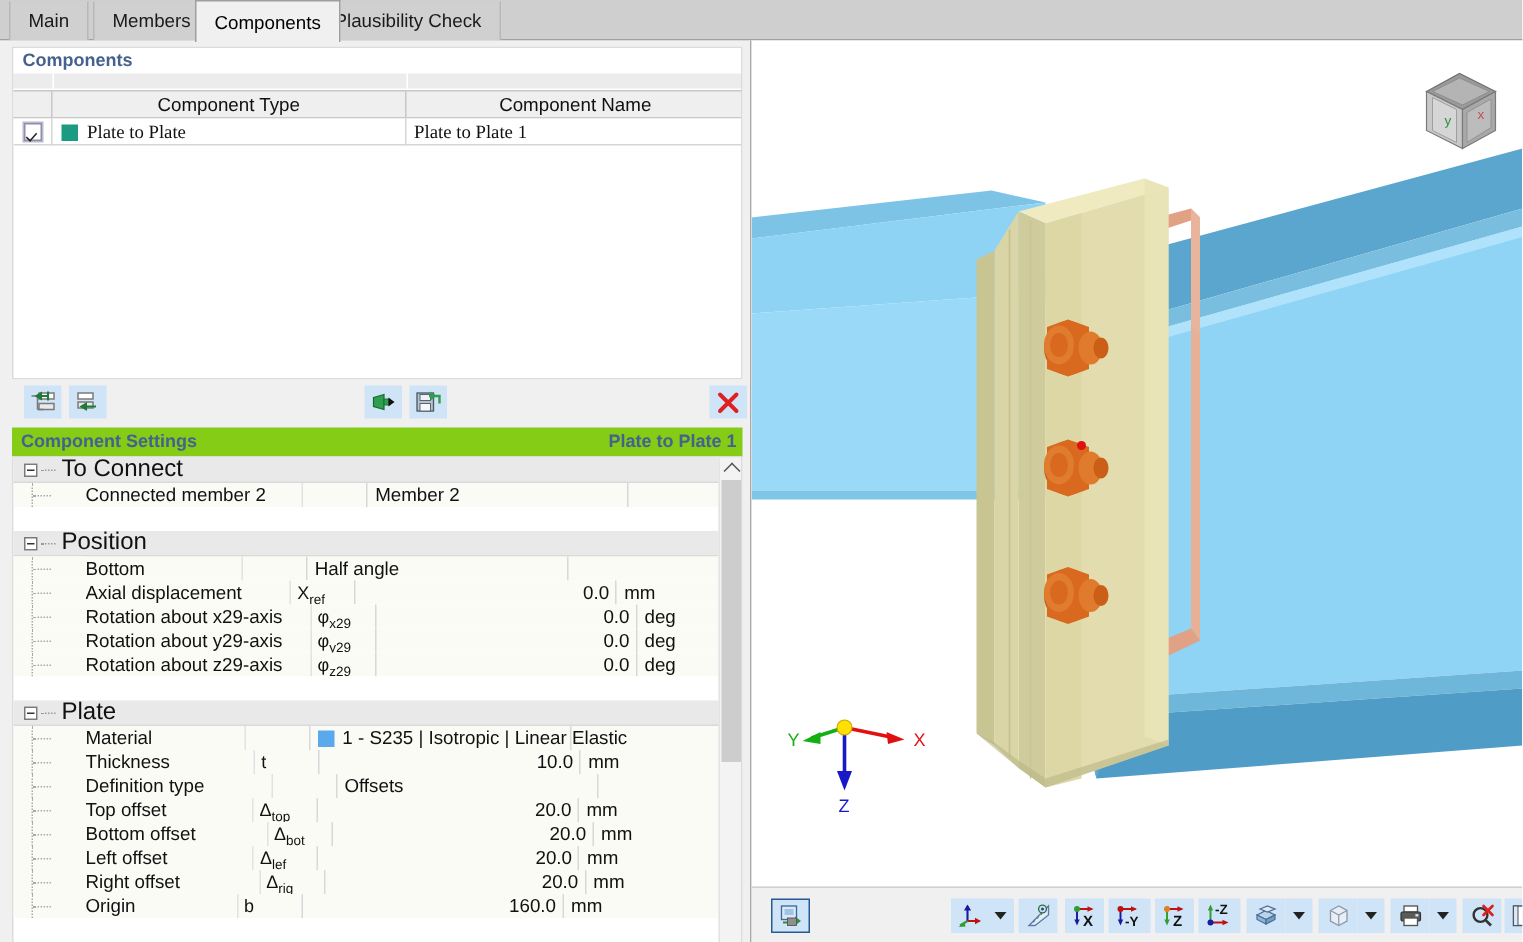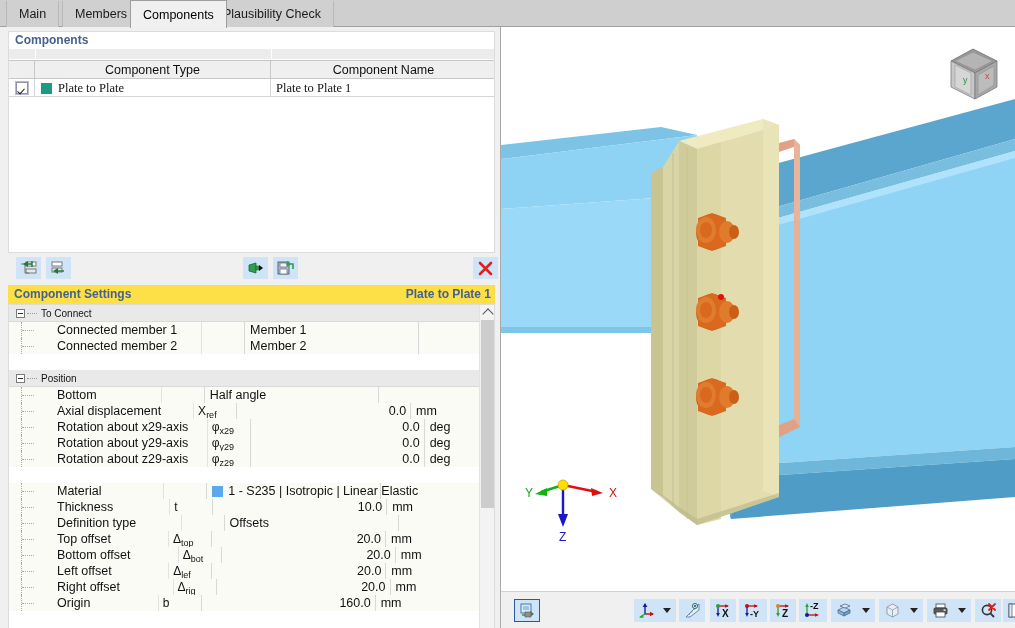--- a/index.html
+++ b/index.html
@@ -109,21 +109,21 @@
   .tb-btn {
     position: absolute; top: 4px; width: 25px; height: 22px;
     background: #cfe4f7; border: 1px solid transparent;
     display: flex; align-items: center; justify-content: center;
     cursor: pointer;
   }
 
   
   .settings-head {
     position: absolute; left: 8px; top: 258px; width: 487px; height: 20px;
-    background: #fde047;
+    background: #84cc16;
     border-bottom: 1px solid #dcdcdc;
   }
   .settings-head .lbl {
     position: absolute; left: 6px; top: 2px;
     color: #45618e; font-size: 12px; font-weight: bold;
   }
   .settings-head .rlbl {
     position: absolute; right: 4px; top: 2px;
     color: #45618e; font-size: 12px; font-weight: bold;
   }
@@ -158,21 +158,21 @@
     display: flex; align-items: center;
   }
   .cat-expander {
     width: 9px; height: 9px; border: 1px solid #7a7a7a; background: #fff;
     margin-left: 7px; position: relative; flex: 0 0 auto;
   }
   .cat-expander::before {
     content:""; position:absolute; left:1px; top:3px; width:5px; height:1px; background:#333;
   }
   .cat-dots { width: 10px; border-top: 1px dotted #9a9a9a; margin: 0 0 0 2px; height:1px; }
-  .cat-label { font-size: 10px; color: #111; margin-left: 4px; }
+  .cat-label { font-size: 16px; color: #111; margin-left: 4px; }
 
   .prop-row {
     position: relative; height: 16px;
     display: flex; align-items: stretch;
     background: #fbfbf6;
   }
   .prop-row.blank { background: #ffffff; height: 16px; }
   .pr-indent {
     width: 48px; flex: 0 0 auto; position: relative; background: inherit;
   }
@@ -343,30 +343,20 @@
 
     <div class="propgrid">
       <div class="pg-scroll" id="pg-body">
           <div class="cat-row">
             <div class="cat-expander"></div>
             <div class="cat-dots"></div>
             <div class="cat-label">To Connect</div>
           </div>
           <div class="prop-row">
             <div class="pr-indent"></div>
-            <div class="pr-name">Connected member 1</div>
-            <div class="pr-sym"></div>
-            <div class="pr-val leftal">
-              <span>Member 1</span>
-            </div>
-            <div class="pr-unit"></div>
-            <div class="pr-tail"></div>
-          </div>
-          <div class="prop-row">
-            <div class="pr-indent"></div>
             <div class="pr-name">Connected member 2</div>
             <div class="pr-sym"></div>
             <div class="pr-val leftal">
               <span>Member 2</span>
             </div>
             <div class="pr-unit"></div>
             <div class="pr-tail"></div>
           </div>
           <div class="prop-row blank"></div>
           <div class="cat-row">
@@ -418,20 +408,25 @@
             <div class="pr-indent"></div>
             <div class="pr-name">Rotation about z29-axis</div>
             <div class="pr-sym">φ<sub>z29</sub></div>
             <div class="pr-val">
               <span>0.0</span>
             </div>
             <div class="pr-unit">deg</div>
             <div class="pr-tail"></div>
           </div>
           <div class="prop-row blank"></div>
+          <div class="cat-row">
+            <div class="cat-expander"></div>
+            <div class="cat-dots"></div>
+            <div class="cat-label">Plate</div>
+          </div>
           <div class="prop-row">
             <div class="pr-indent"></div>
             <div class="pr-name">Material</div>
             <div class="pr-sym"></div>
             <div class="pr-val leftal">
               <div class="mat-swatch" style="background: rgb(90, 169, 236);"></div>
               <span>1 - S235 | Isotropic | Linear Elastic</span>
             </div>
             <div class="pr-unit"></div>
             <div class="pr-tail"></div>

